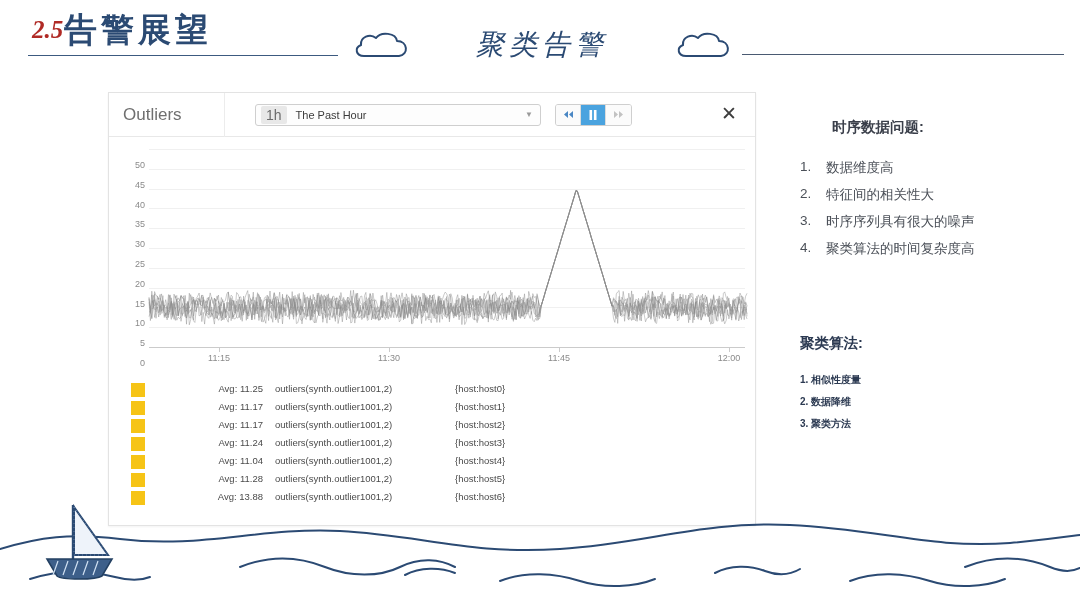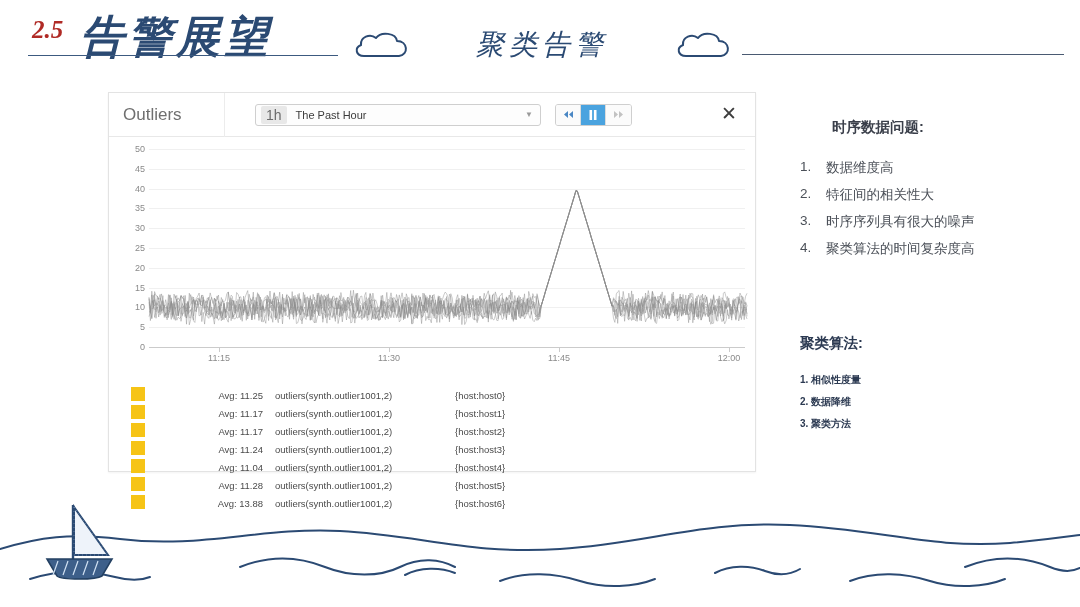--- a/index.html
+++ b/index.html
@@ -14,23 +14,23 @@
   
   #slide-header { position: absolute; left: 0; top: 0; width: 1080px; height: 92px; }
 
   .title-num {
     position: absolute; left: 32px; top: 16px;
     font-family: "Liberation Serif", serif;
     font-size: 25px; font-weight: bold; font-style: italic;
     color: #b02a25; letter-spacing: 0px;
   }
   .title-main {
-    position: absolute; left: 80px; top: 8px;
+    position: absolute; left: 64px; top: 8px;
     font-family: "Liberation Serif", serif;
-    font-size: 44px; font-weight: bold; font-style: italic;
+    font-size: 33px; font-weight: bold; 
     color: #2b4a73; letter-spacing: 4px;
   }
   .title-rule {
     position: absolute; left: 28px; top: 55px; width: 310px; height: 0;
     border-top: 1.6px solid #3c5a80;
   }
   .center-title {
     position: absolute; left: 476px; top: 26px;
     font-family: "Liberation Serif", serif;
     font-size: 28px; font-weight: normal; font-style: italic;
@@ -40,21 +40,21 @@
     position: absolute; left: 742px; top: 54px; width: 322px; height: 0;
     border-top: 1.3px solid #4a5a72;
   }
   .cloud { position: absolute; }
   .cloud-1 { left: 352px; top: 30px; }
   .cloud-2 { left: 674px; top: 30px; }
 
   
   #outliers-panel {
     position: absolute; left: 108px; top: 92px;
-    width: 648px; height: 380px;
+    width: 648px; height: 434px;
     background: #ffffff;
     border: 1px solid #e3e3e3;
     box-shadow: 0 1px 2px rgba(0,0,0,0.05);
   }
   .panel-head {
     position: relative; height: 44px;
     border-bottom: 1px solid #e8e8e8;
     display: flex; align-items: center;
   }
   .panel-title {
@@ -97,33 +97,34 @@
     position: absolute; right: 18px; top: 11px;
     font-size: 19px; color: #3d3d3d; line-height: 1;
     font-family: "Liberation Sans", sans-serif;
   }
 
   .chart-area { position: relative; height: 232px; }
   .ytick {
     position: absolute; left: 0; width: 36px;
     text-align: right; font-size: 9px; color: #8a8a8a;
     transform: translateY(-50%);
+    margin-top: 16px;
   }
   .gridline { position: absolute; left: 40px; right: 10px; border-top: 1px solid #f0f0f0; }
   .axis-line { position: absolute; left: 40px; right: 10px; border-top: 1px solid #cbcbcb; }
   .xtick {
     position: absolute; font-size: 9px; color: #8a8a8a;
     transform: translateX(-50%);
   }
   .tickmark { position: absolute; width: 1px; height: 4px; background: #cbcbcb; }
 
   
   .legend { position: absolute; left: 0; top: 290px; width: 100%; }
   .legend-row {
-    display: flex; align-items: flex-end; height: 18px;
+    display: flex; align-items: flex-start; height: 18px;
     font-size: 9.5px; color: #4a4a4a;
   }
   .swatch {
     width: 14px; height: 14px; background: #f6c416;
     margin-left: 22px; flex: none;
   }
   .lg-avg { width: 118px; text-align: right; flex: none; }
   .lg-metric { width: 180px; margin-left: 12px; flex: none; }
   .lg-host { flex: none; }
 

